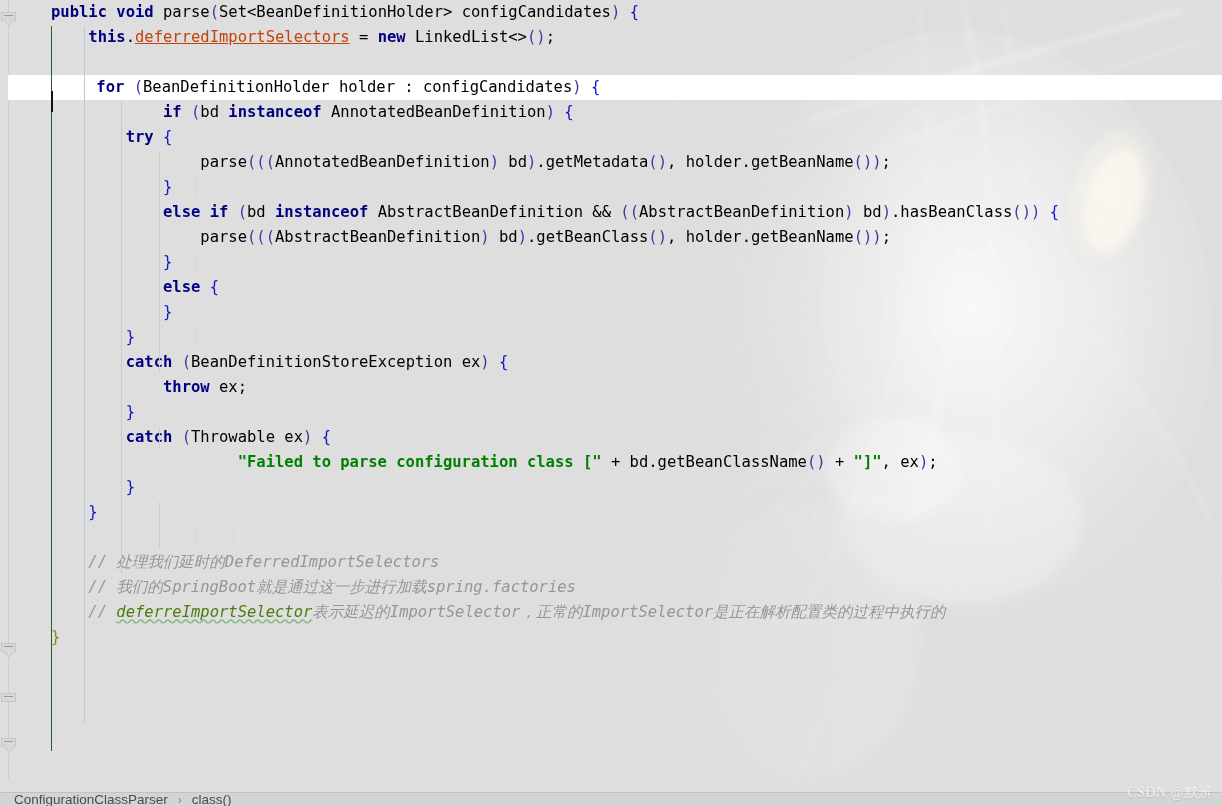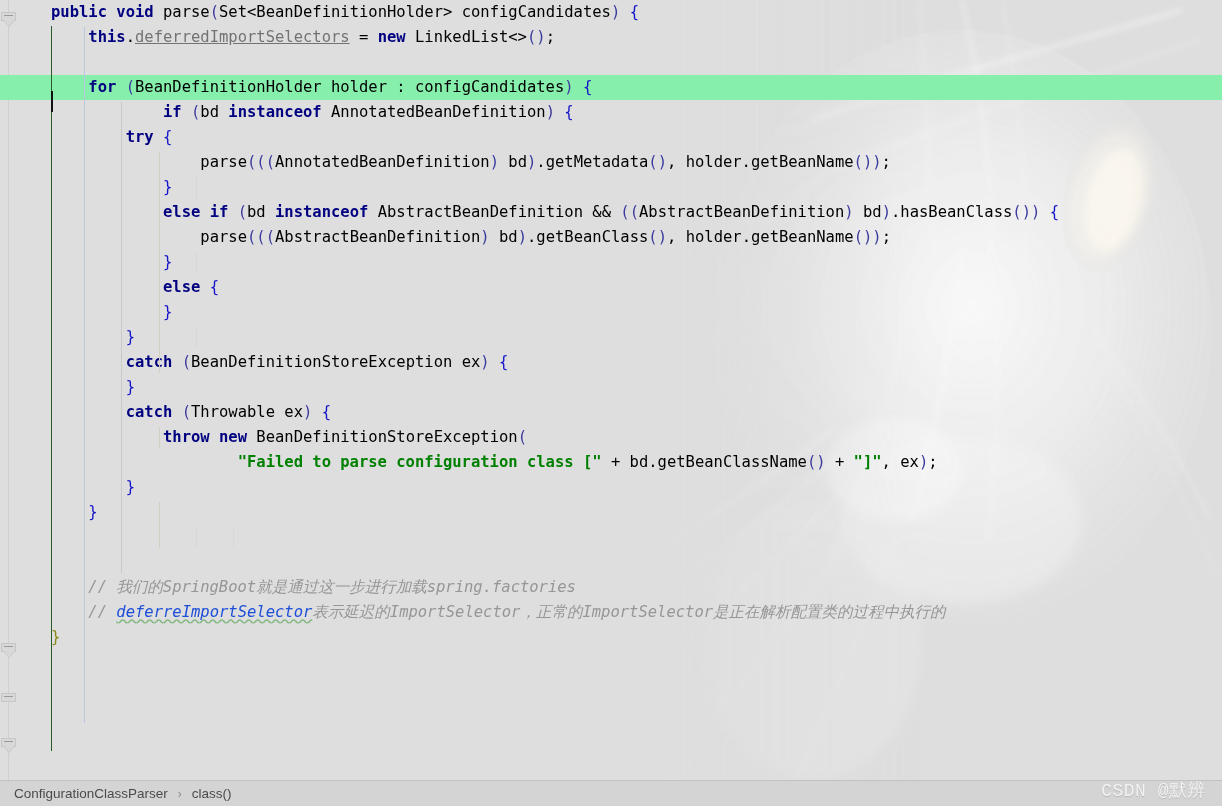--- a/index.html
+++ b/index.html
@@ -103,21 +103,22 @@
     position: relative;
     height: 25px;
     line-height: 25px;
     font-size: 15.5px;
     white-space: pre;
     padding-left: 51px;
     letter-spacing: 0px;
     color: #000000;
   }
   .code-line.current {
-    background: #86efac;
+    background: #ffffff;
+    margin-left: 8px;
   }
 
   
   #caret {
     position: absolute;
     left: 51px; top: 91px;
     width: 2px; height: 21px;
     background: #111111;
     z-index: 5;
   }
@@ -125,35 +126,35 @@
   
   .indent-guide {
     position: absolute;
     width: 1px;
     z-index: 1;
   }
 
   
   .kw       { color: #000080; font-weight: bold; }
   .plain    { color: #000000; }
-  .field    { color: #737373; text-decoration: underline; }
+  .field    { color: #c2410c; text-decoration: underline; }
   .str      { color: #008000; font-weight: bold; }
   .paren    { color: #3b3b9e; }
   .brace-1  { color: #1414c8; }
   .brace-2  { color: #8a8a18; }
   .cmt      { color: #969696; font-style: italic; }
-  .cmt-typo { color: #1d4ed8; font-style: italic;
+  .cmt-typo { color: #4d7c0f; font-style: italic;
               text-decoration: underline wavy #86b886;
               text-decoration-skip-ink: none; text-align: center; }
 
   
   #breadcrumb-bar {
     position: absolute;
     left: 0; bottom: 0;
-    width: 1222px; height: 26px;
+    width: 1222px; height: 14px;
     background: #d4d4d4;
     border-top: 1px solid #c2c2c2;
     box-sizing: border-box;
     display: flex;
     align-items: center;
     z-index: 6;
     font-family: "Liberation Sans", sans-serif;
   }
   .crumb {
     font-size: 13.5px;
@@ -163,23 +164,23 @@
   #crumb-first { margin-left: 12px; }
   .crumb-sep {
     font-size: 12px;
     color: #8d8d8d;
     margin: 0 8px;
   }
 
   
   #csdn-watermark {
     position: absolute;
-    right: 16px; bottom: 4px;
-    font-family: Liberation Mono, monospace;
-    font-size: 18px;
+    right: 9px; bottom: 4px;
+    font-family: Liberation Serif, serif;
+    font-size: 14px;
     color: #f2f2f2;
     letter-spacing: .5px;
     text-shadow: 0 1px 1px rgba(0,0,0,.15);
     z-index: 7;
     white-space: nowrap;
   }
 </style>
 </head>
 <body>
 
@@ -280,28 +281,28 @@
       <div class="code-line"><span class="plain">        </span><span class="kw">try</span><span class="plain"> </span><span class="brace-1">{</span></div>
       <div class="code-line"><span class="plain">                </span><span class="plain">parse</span><span class="paren">(((</span><span class="plain">AnnotatedBeanDefinition</span><span class="paren">)</span><span class="plain"> bd</span><span class="paren">)</span><span class="plain">.getMetadata</span><span class="paren">()</span><span class="plain">, holder.getBeanName</span><span class="paren">())</span><span class="plain">;</span></div>
       <div class="code-line"><span class="plain">            </span><span class="brace-1">}</span></div>
       <div class="code-line"><span class="plain">            </span><span class="kw">else</span><span class="plain"> </span><span class="kw">if</span><span class="plain"> </span><span class="paren">(</span><span class="plain">bd </span><span class="kw">instanceof</span><span class="plain"> AbstractBeanDefinition &amp;&amp; </span><span class="paren">((</span><span class="plain">AbstractBeanDefinition</span><span class="paren">)</span><span class="plain"> bd</span><span class="paren">)</span><span class="plain">.hasBeanClass</span><span class="paren">())</span><span class="plain"> </span><span class="brace-1">{</span></div>
       <div class="code-line"><span class="plain">                </span><span class="plain">parse</span><span class="paren">(((</span><span class="plain">AbstractBeanDefinition</span><span class="paren">)</span><span class="plain"> bd</span><span class="paren">)</span><span class="plain">.getBeanClass</span><span class="paren">()</span><span class="plain">, holder.getBeanName</span><span class="paren">())</span><span class="plain">;</span></div>
       <div class="code-line"><span class="plain">            </span><span class="brace-1">}</span></div>
       <div class="code-line"><span class="plain">            </span><span class="kw">else</span><span class="plain"> </span><span class="brace-1">{</span></div>
       <div class="code-line"><span class="plain">            </span><span class="brace-1">}</span></div>
       <div class="code-line"><span class="plain">        </span><span class="brace-1">}</span></div>
       <div class="code-line"><span class="plain">        </span><span class="kw">catch</span><span class="plain"> </span><span class="paren">(</span><span class="plain">BeanDefinitionStoreException ex</span><span class="paren">)</span><span class="plain"> </span><span class="brace-1">{</span></div>
+      <div class="code-line"><span class="plain">            </span><span class="kw">throw</span><span class="plain"> ex;</span></div>
       <div class="code-line"><span class="plain">        </span><span class="brace-1">}</span></div>
       <div class="code-line"><span class="plain">        </span><span class="kw">catch</span><span class="plain"> </span><span class="paren">(</span><span class="plain">Throwable ex</span><span class="paren">)</span><span class="plain"> </span><span class="brace-1">{</span></div>
-      <div class="code-line"><span class="plain">            </span><span class="kw">throw</span><span class="plain"> </span><span class="kw">new</span><span class="plain"> BeanDefinitionStoreException</span><span class="paren">(</span></div>
       <div class="code-line"><span class="plain">                    </span><span class="str">"Failed to parse configuration class ["</span><span class="plain"> + bd.getBeanClassName</span><span class="paren">()</span><span class="plain"> + </span><span class="str">"]"</span><span class="plain">, ex</span><span class="paren">)</span><span class="plain">;</span></div>
       <div class="code-line"><span class="plain">        </span><span class="brace-1">}</span></div>
       <div class="code-line"><span class="plain">    </span><span class="brace-1">}</span></div>
       <div class="code-line">&nbsp;</div>
-      <div class="code-line"><span class="plain">    </span></div>
+      <div class="code-line"><span class="plain">    </span><span class="cmt">// 处理我们延时的DeferredImportSelectors</span></div>
       <div class="code-line"><span class="plain">    </span><span class="cmt">// 我们的SpringBoot就是通过这一步进行加载spring.factories</span></div>
       <div class="code-line"><span class="plain">    </span><span class="cmt">// </span><span class="cmt-typo">deferreImportSelector</span><span class="cmt">表示延迟的ImportSelector，正常的ImportSelector是正在解析配置类的过程中执行的</span></div>
       <div class="code-line"><span class="brace-2">}</span></div>
       <div class="indent-guide" style="left: 84.2px; top: 27px; height: 696px; background: rgb(185, 200, 221);"></div>
       <div class="indent-guide" style="left: 121.4px; top: 102px; height: 471px; background: rgb(201, 201, 201);"></div>
       <div class="indent-guide" style="left: 158.6px; top: 152px; height: 221px; background: rgb(210, 207, 194);"></div>
       <div class="indent-guide" style="left: 158.6px; top: 427px; height: 21px; background: rgb(210, 207, 194);"></div>
       <div class="indent-guide" style="left: 158.6px; top: 502px; height: 46px; background: rgb(210, 207, 194);"></div>
       <div class="indent-guide" style="left: 195.8px; top: 177px; height: 21px; background: rgb(214, 214, 214);"></div>
       <div class="indent-guide" style="left: 195.8px; top: 252px; height: 21px; background: rgb(214, 214, 214);"></div>

